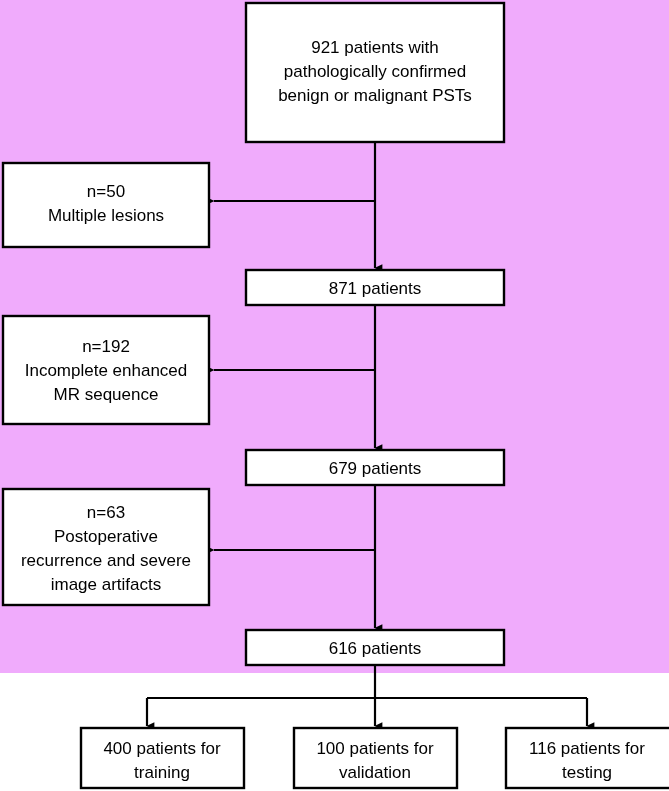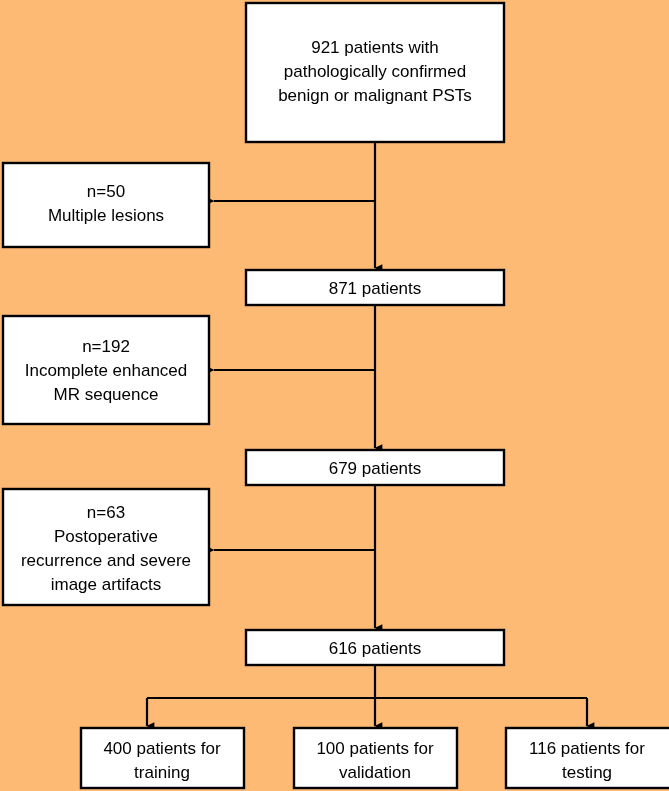--- a/index.html
+++ b/index.html
@@ -9,22 +9,22 @@
   }
   body {
     width: 669px;
     height: 791px;
     font-family: "Liberation Sans", sans-serif;
     overflow: hidden;
   }
   #flowchart-root {
     position: relative;
     width: 669px;
-    height: 791px;
-    background: #fdba74;
+    height: 673px;
+    background: #f0abfc;
   }
   svg.chart-svg {
     position: absolute;
     top: 0;
     left: 0;
     width: 669px;
     height: 791px;
   }
   .node-box {
     fill: #ffffff;

